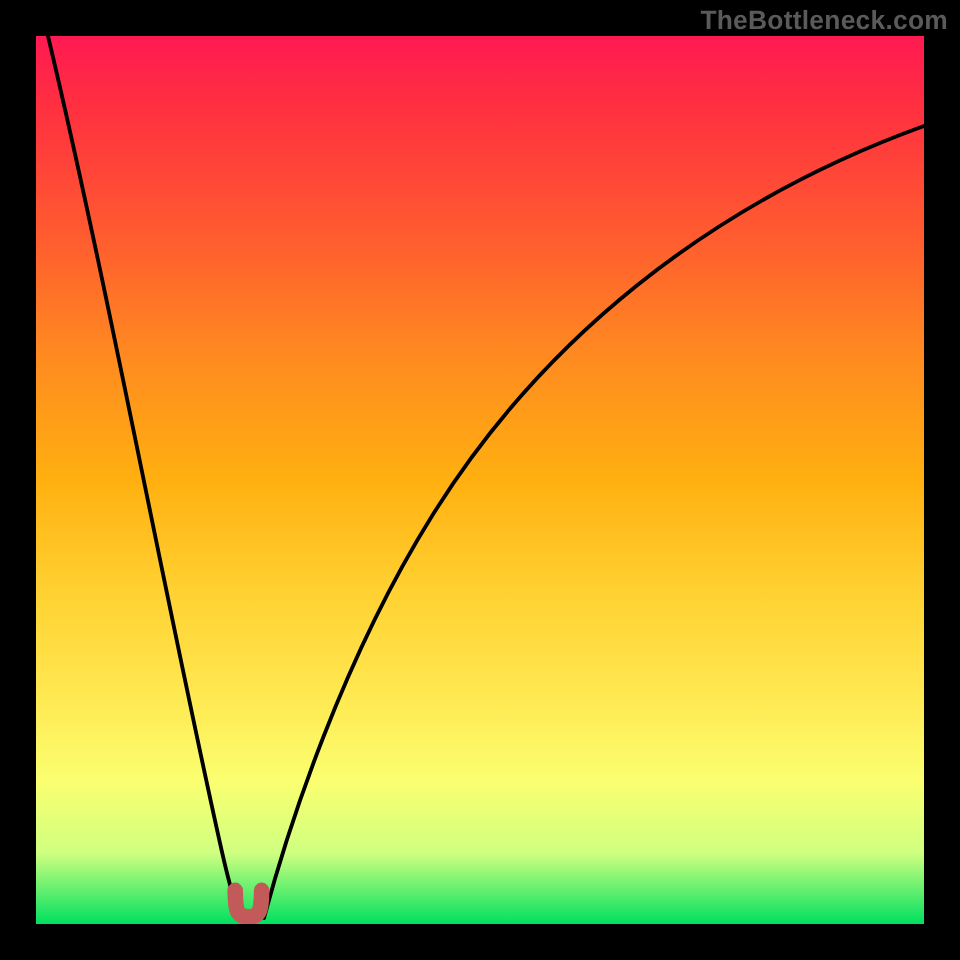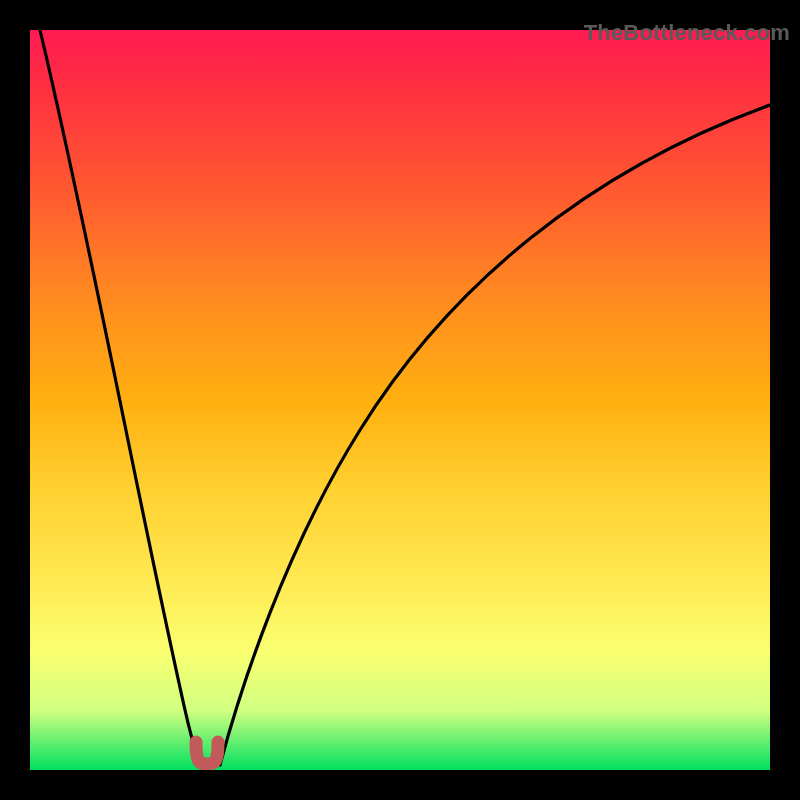--- a/index.html
+++ b/index.html
@@ -40,21 +40,21 @@
   }
   .plot-area svg {
     position: absolute;
     left: 0;
     top: 0;
     width: 740px;
     height: 740px;
   }
   .watermark {
     position: absolute;
-    top: 20px;
+    top: 4px;
     right: 10px;
     font-family: Arial, Helvetica, sans-serif;
     font-size: 22px;
     font-weight: 600;
     color: #5a5a5a;
     letter-spacing: 0.2px;
   }
 </style>
 </head>
 <body>

